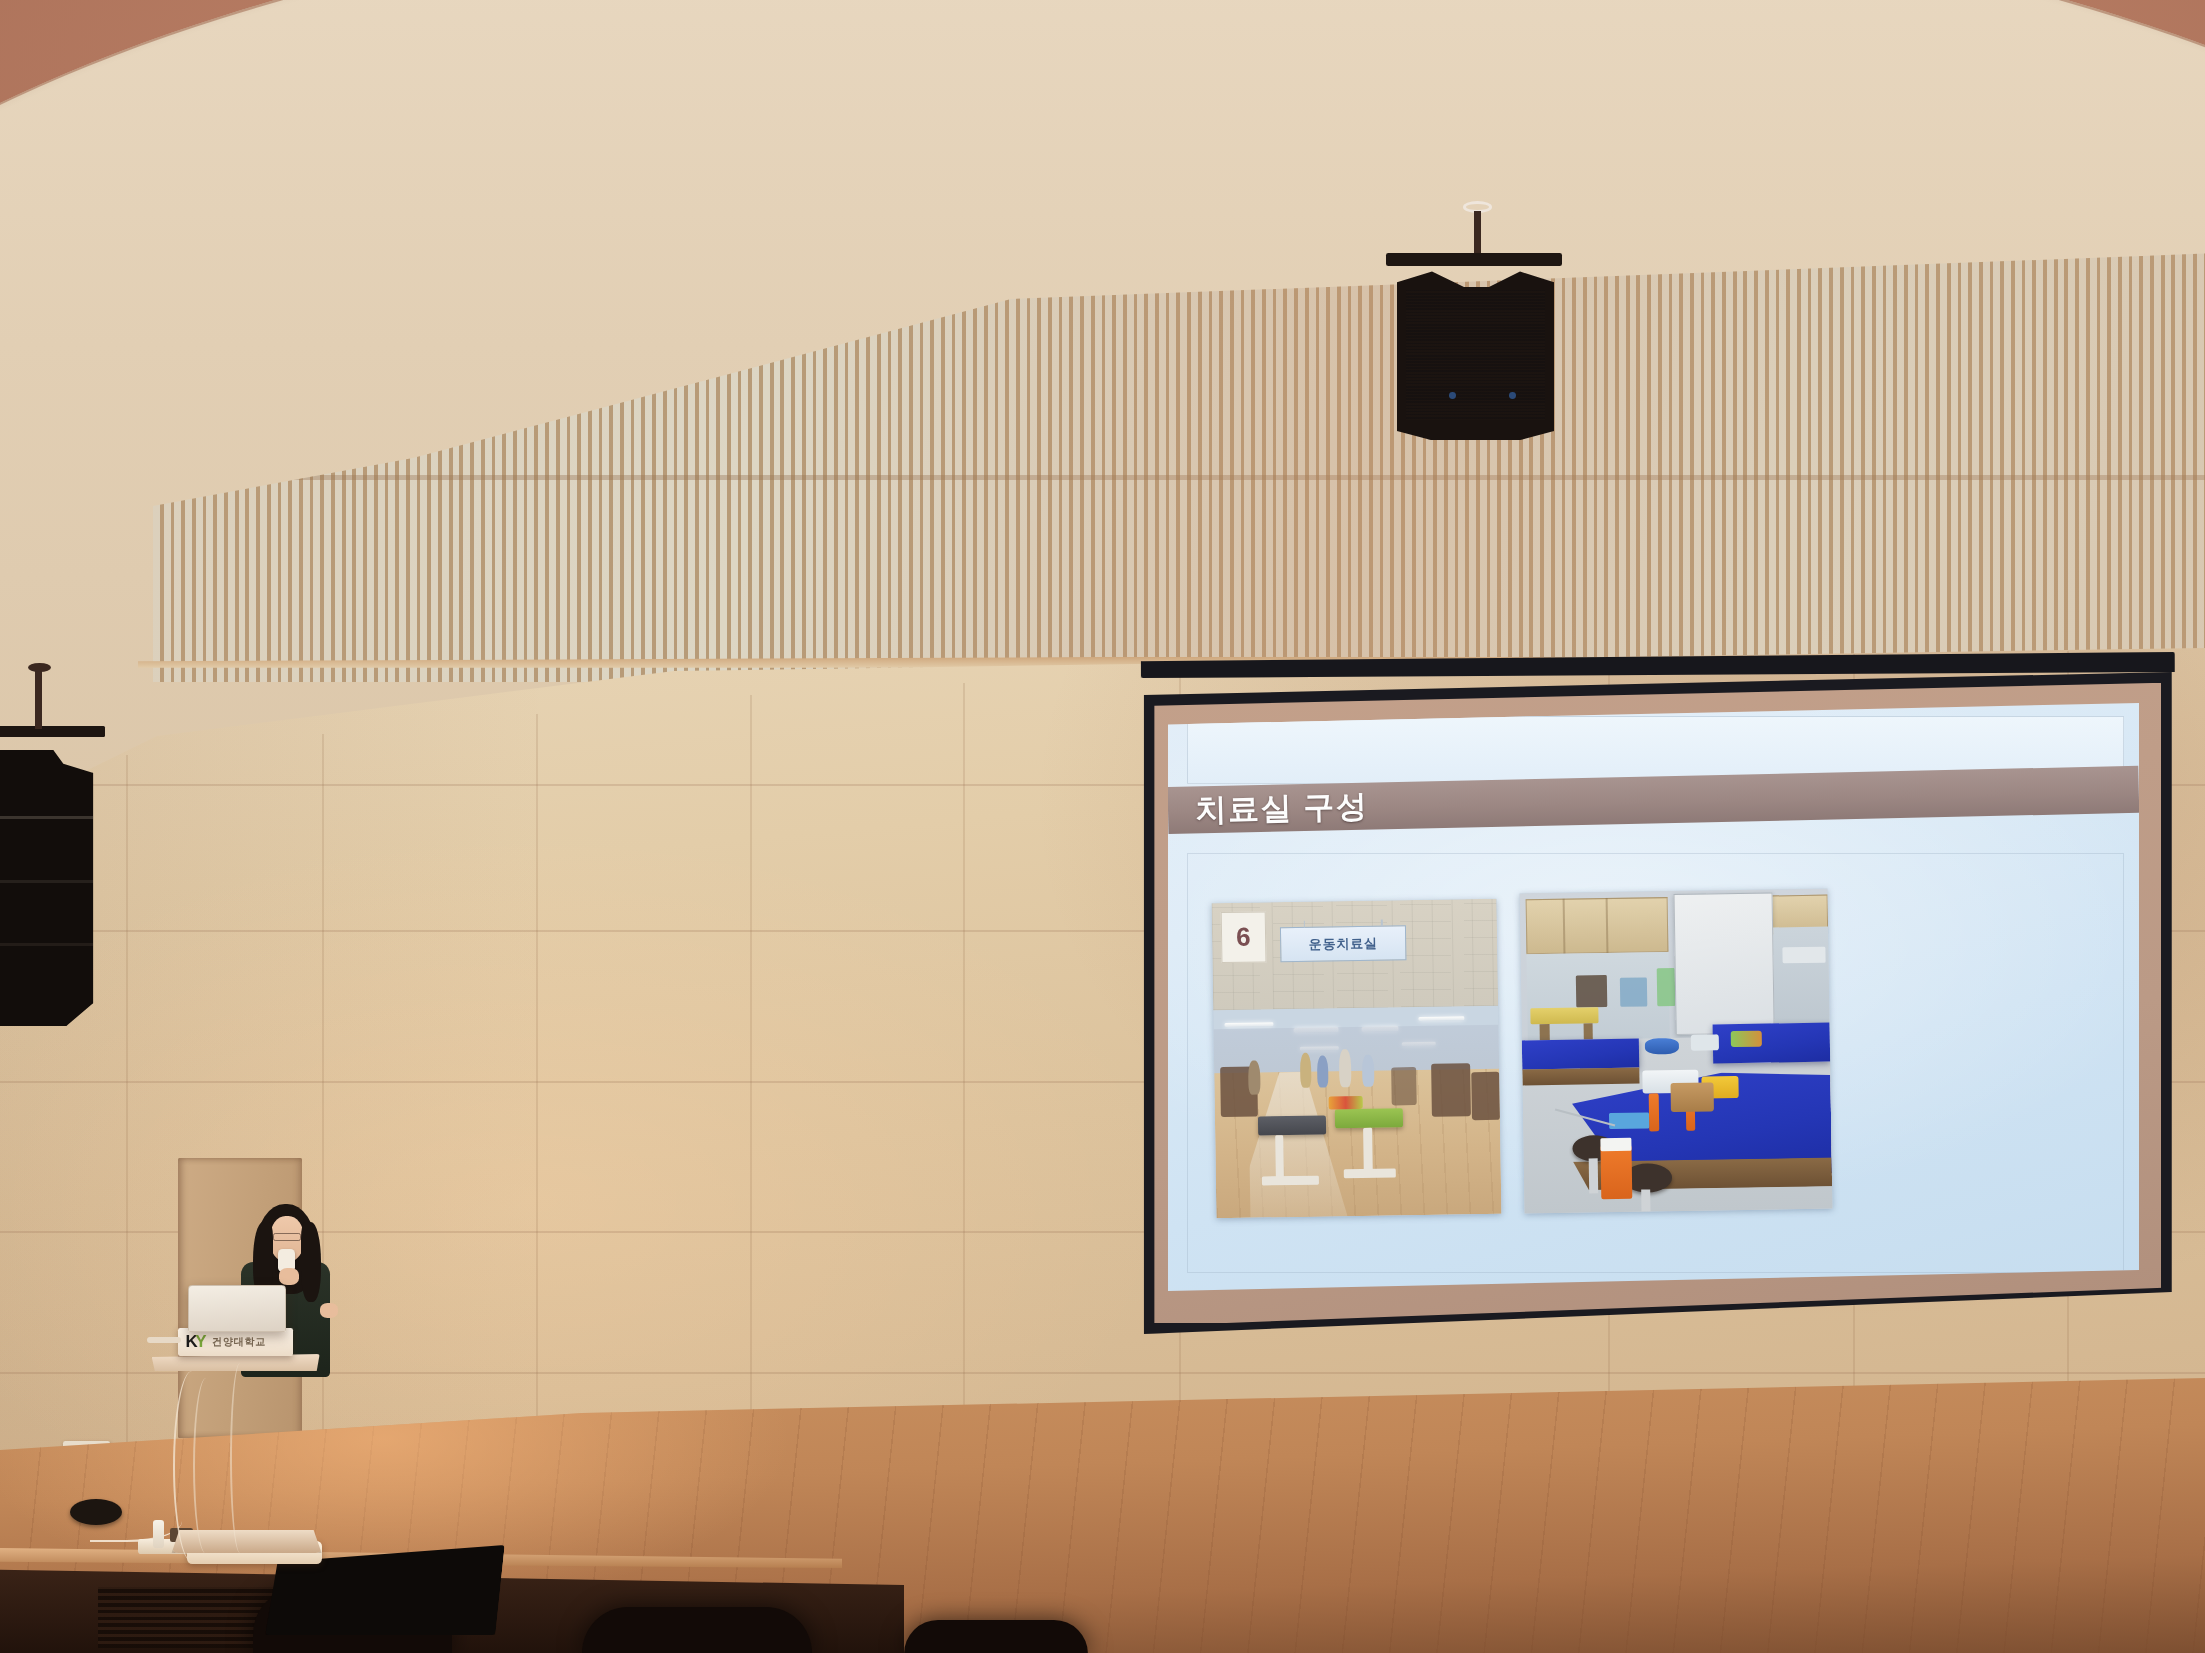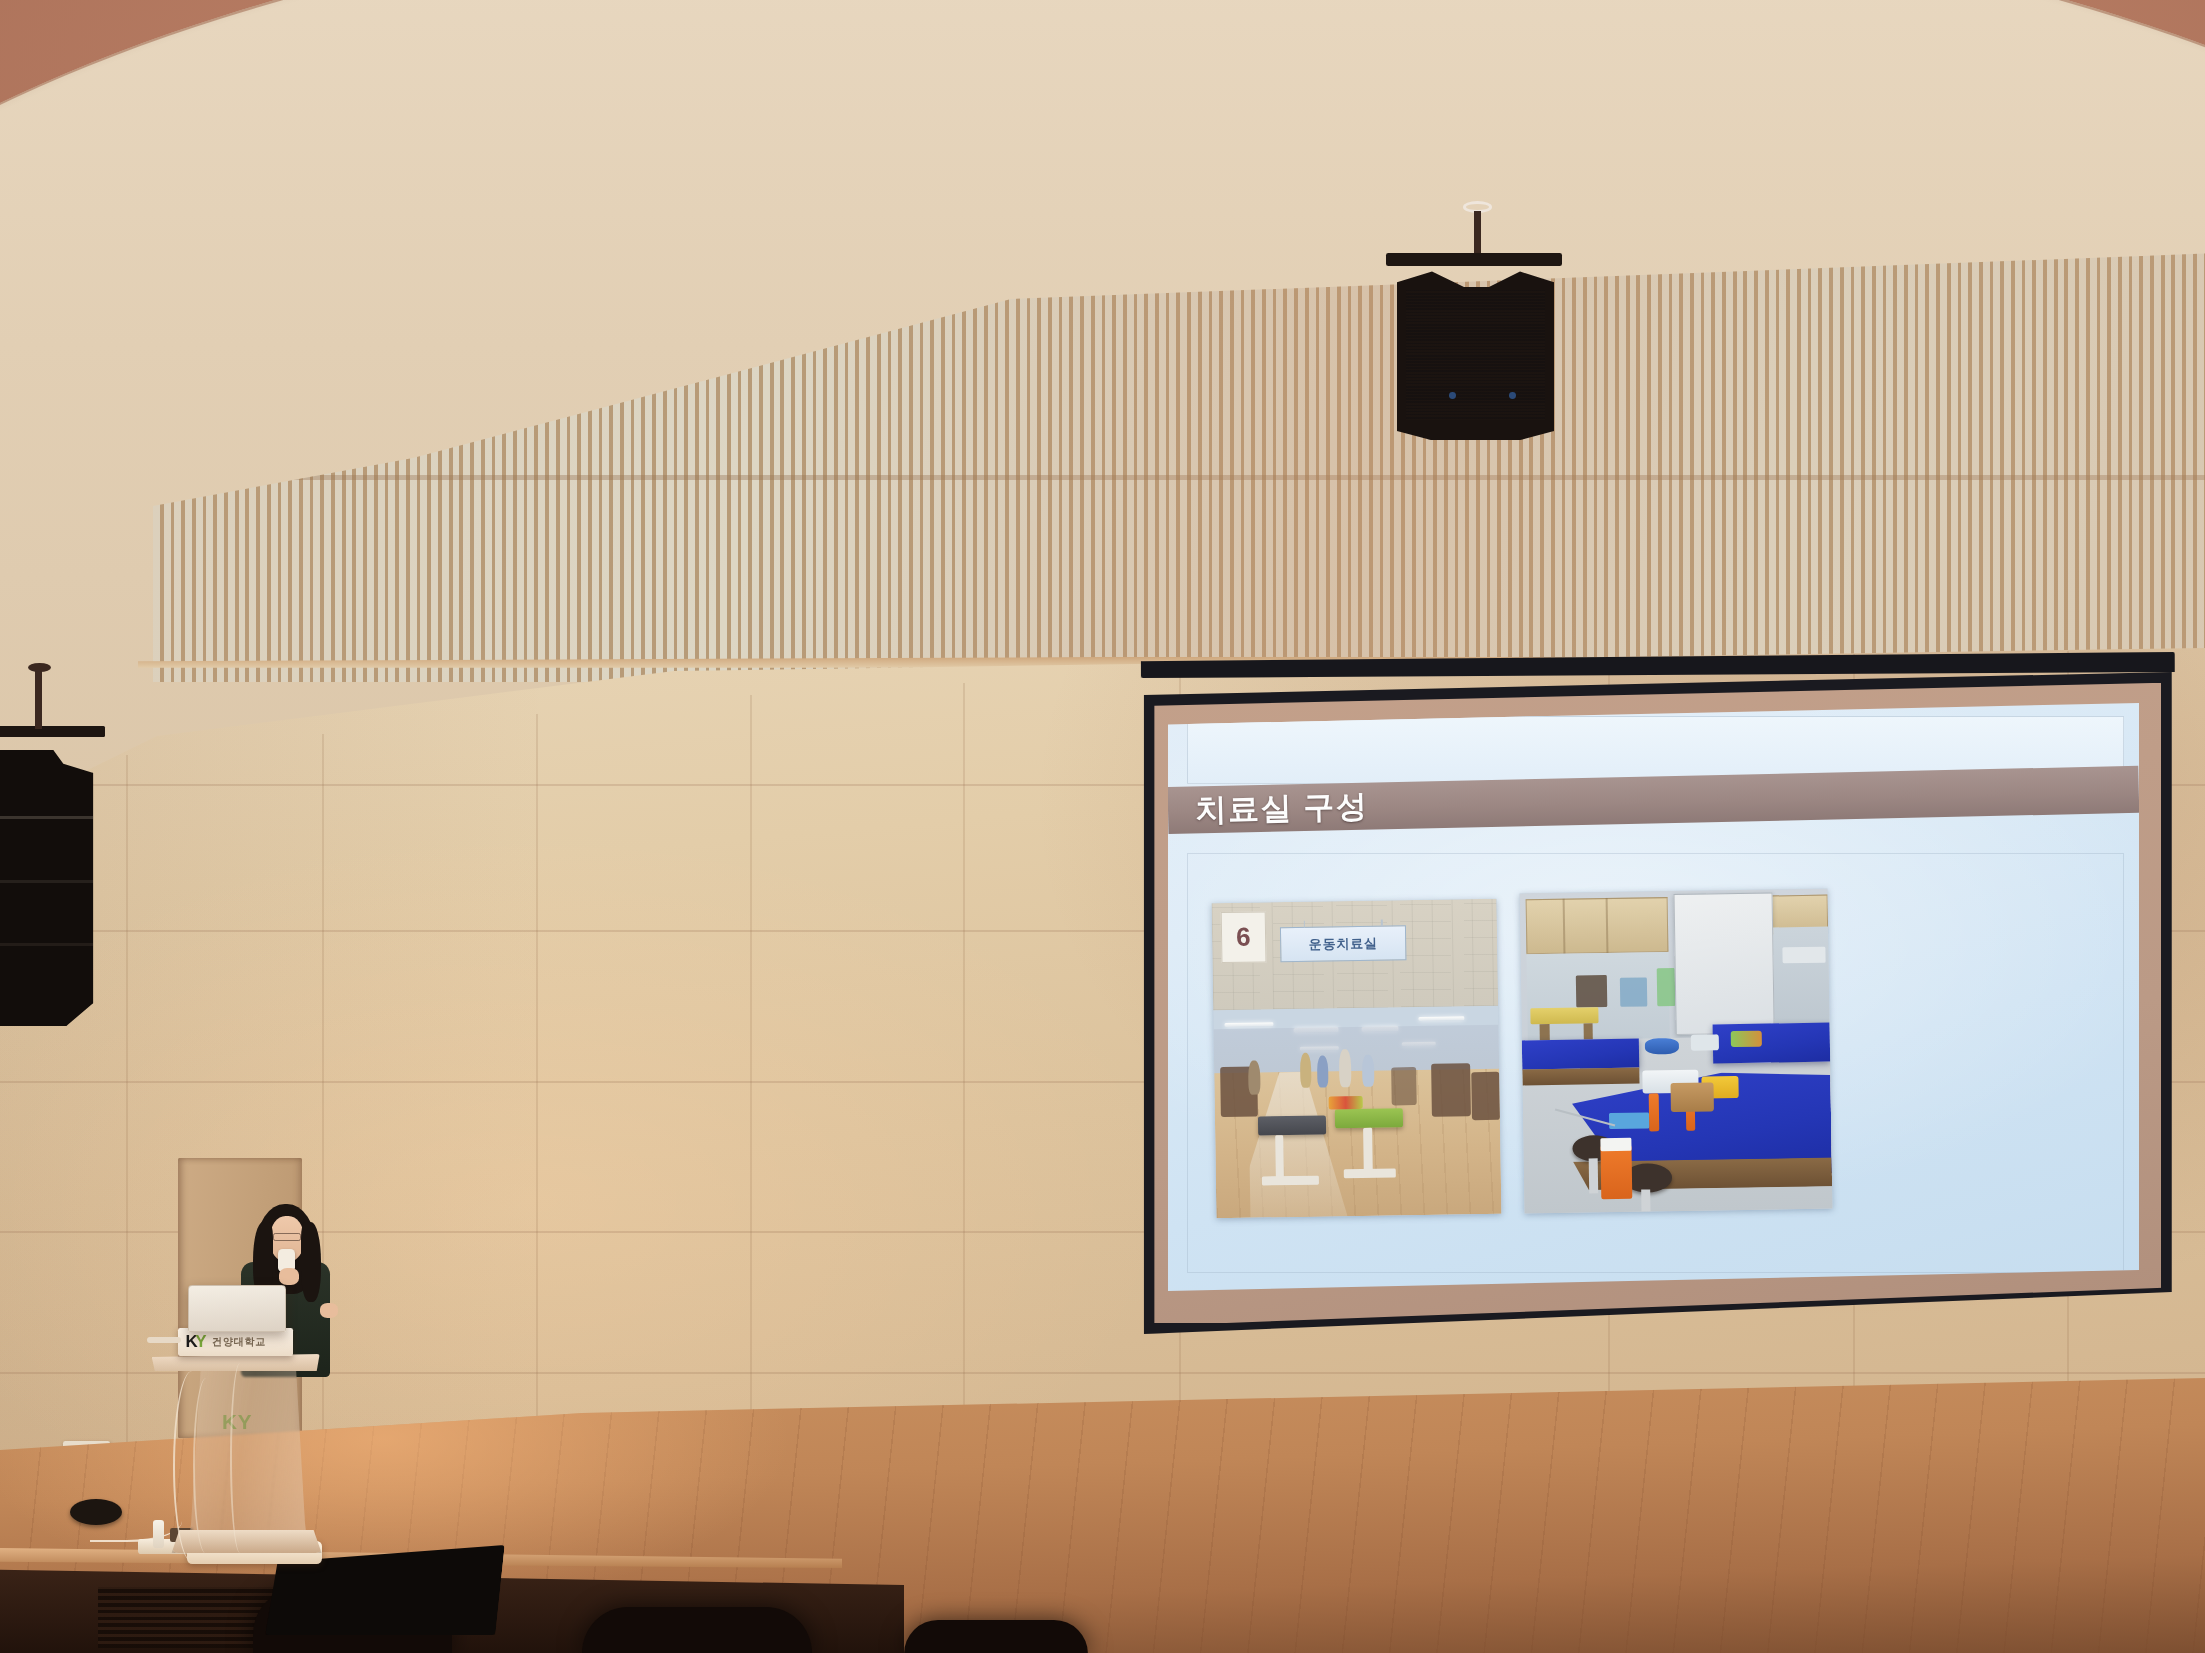--- a/index.html
+++ b/index.html
@@ -587,24 +587,20 @@
       <div class="p-hair" style="left:29px; top:1.5px; width:60px; height:90px;"></div>
       <div class="p-face" style="left:43px; top:13.8px; width:34px; height:46px;"></div>
       <div class="p-glasses" style="left:46px; top:31px; width:27.6px; height:8.4px;"></div>
       <div class="p-hair" style="left:26px; top:20px; width:20px; height:77px; border-radius:50% 20% 40% 40%;"></div>
       <div class="p-hair" style="left:74px; top:20px; width:20px; height:80px; border-radius:20% 50% 40% 40%;"></div>
       <div class="p-mic" style="left:51px; top:47px; width:17px; height:23px;"></div>
       <div class="p-hand" style="left:52px; top:66px; width:20px; height:17px;"></div>
       <div class="p-hand" style="left:93px; top:101px; width:18.4px; height:15.3px;"></div>
     </div>
 
-    <div class="podium-body" style="left:23px; top:74px; width:116px; height:172px;
-                clip-path:polygon(10.7px 0, 106px 0, 116px 172px, 0 172px);">
-      <div class="podium-logo-ghost" style="left:31px; top:41px; font-size:20.7px;">KY</div>
-    </div>
 
     <div class="podium-top" style="left:-15.3px; top:60px; width:168px; height:17px;
                 clip-path:polygon(0 3.1px, 168px 0, 165px 17px, 3.1px 17px);"></div>
 
     <div class="podium-plate" style="left:10.7px; top:34px; width:115px; height:27.6px;">
       <span class="ky-mark" style="font-size:17px;">
         <span class="ky-k">K</span>
           <span class="ky-y">Y</span>
       </span>
       <span class="ky-name" style="font-size:10px;">건양대학교</span>

